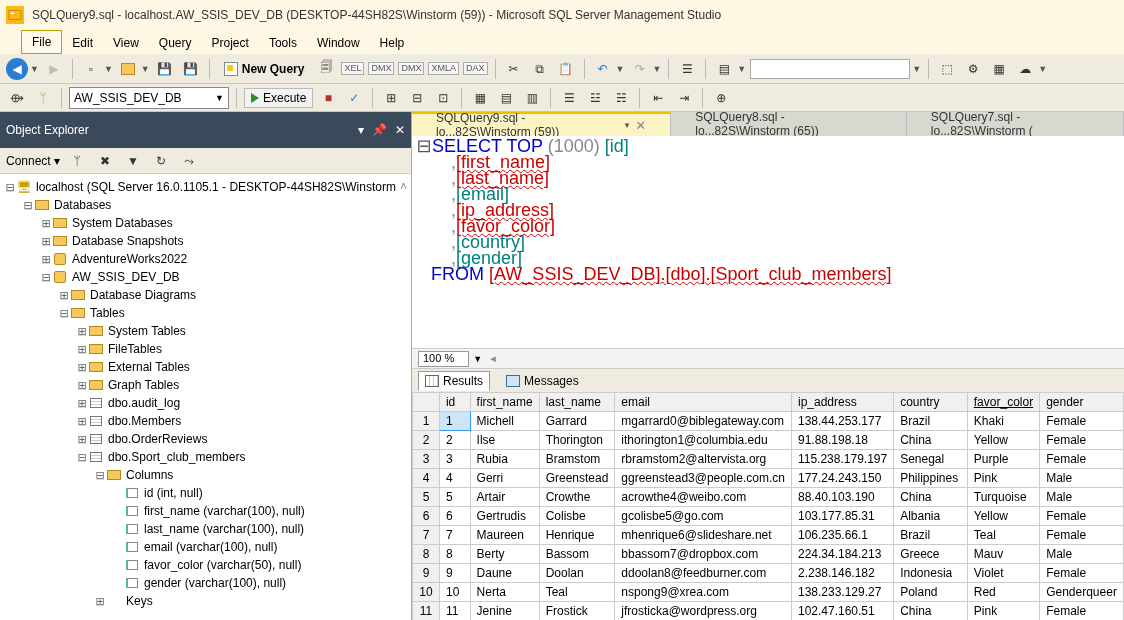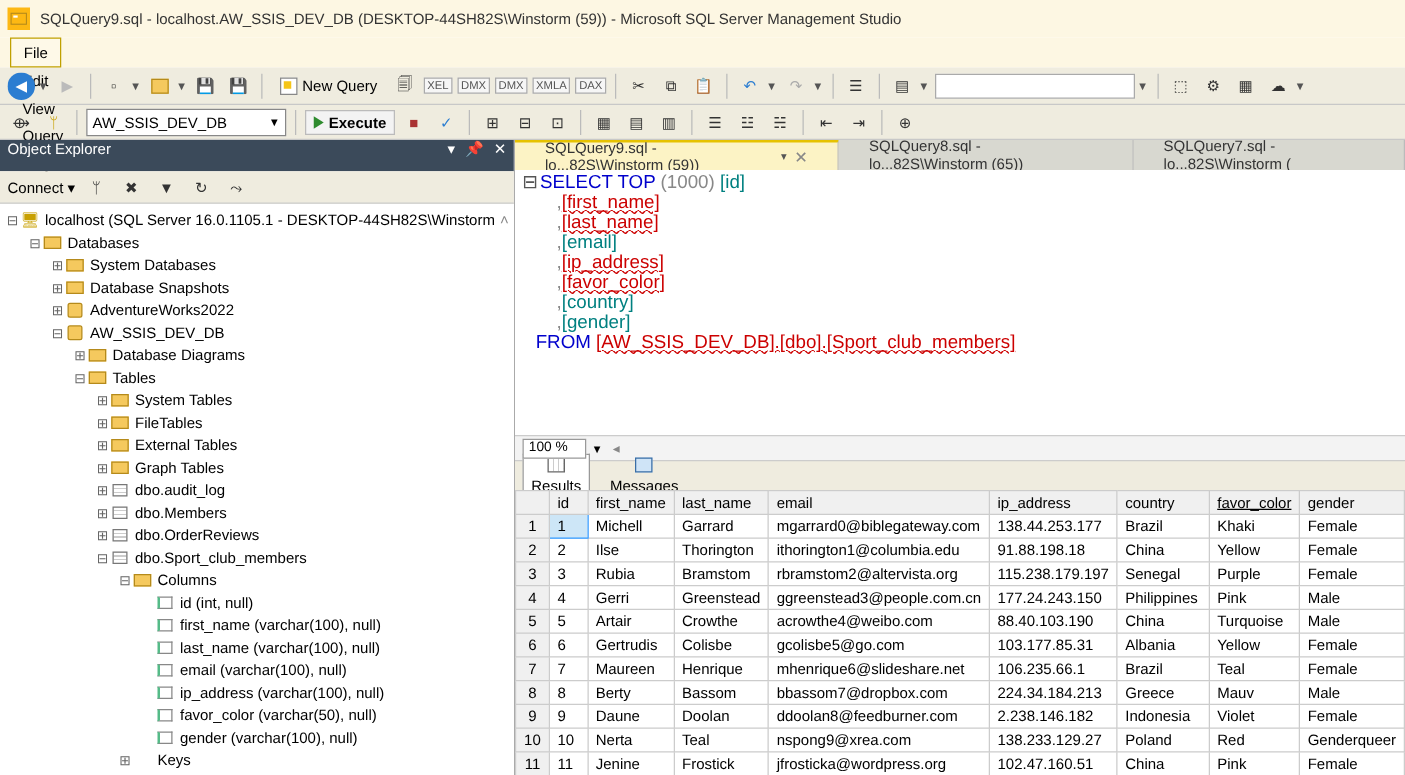--- a/index.html
+++ b/index.html
@@ -1,65 +1,65 @@
 <!DOCTYPE html>
 <html><head>
 <meta charset="utf-8">
 <style>
 * { box-sizing: border-box; margin: 0; padding: 0; font-family: 'Segoe UI', Tahoma, sans-serif; }
 body { font-size: 12px; background: #fff; overflow: hidden; width: 1124px; height: 620px; }
 .titlebar { height: 30px; background: #fdf7e3; display: flex; align-items: center; padding: 0 6px; font-size: 12px; color: #333; }
 .titlebar .app-icon { width: 18px; height: 18px; margin-right: 8px; background: #fdb813; display: inline-flex; align-items: center; justify-content: center; }
 .titlebar .app-icon svg { width: 14px; height: 14px; }
-.menubar { height: 24px; background: #fdf7e3; display: flex; align-items: flex-start; padding: 0 8px; flex-direction: column; }
+.menubar { height: 24px; background: #fdf7e3; display: flex; align-items: flex-end; padding: 0 21px; }
 .menubar .menuitem { padding: 4px 10px; cursor: pointer; }
 .menubar .menuitem.file { border: 1px solid #c0a000; background: #fef9e8; }
 .toolbar { height: 30px; background: #efecdf; border-bottom: 1px solid #c8c8c8; display: flex; align-items: center; padding: 2px 6px; gap: 4px; }
 .toolbar2 { height: 28px; background: #efecdf; border-bottom: 1px solid #c8c8c8; display: flex; align-items: center; padding: 2px 6px; gap: 4px; }
 .tbtn { width: 22px; height: 22px; display: inline-flex; align-items: center; justify-content: center; border: 1px solid transparent; color: #333; }
 .tsep { width: 1px; height: 20px; background: #bbb; margin: 0 3px; }
 .tdrop { font-size: 9px; color: #555; margin-left: -2px; }
-.new-query-btn { display: inline-flex; align-items: flex-end; gap: 4px; padding: 2px 6px; border: 1px solid transparent; }
+.new-query-btn { display: inline-flex; align-items: flex-end; gap: 4px; padding: 2px 6px; border: 1px solid transparent; font-weight: bold; }
 .new-query-btn .sq { width: 14px; height: 14px; border: 1px solid #888; background: #fff; position: relative; }
 .new-query-btn .sq::after { content: ''; position: absolute; left: 2px; top: 2px; width: 6px; height: 6px; background: #f5c518; }
 .small-label { font-size: 9px; color: #555; border: 1px solid #aaa; padding: 1px 2px; background: #f6f6f6; line-height: 1; text-align: center; }
 .tb-input { height: 20px; width: 160px; border: 1px solid #aaa; background: #fff; padding: 0 4px; }
 .db-combo { height: 22px; width: 160px; border: 1px solid #888; background: #fff; display: flex; align-items: center; padding: 0 4px; justify-content: space-between; }
-.execute-btn { display: inline-flex; align-items: center; gap: 4px; padding: 2px 6px; border: 1px solid #bbb; background: #f3f3f3; font-weight: bold; }
+.execute-btn { display: inline-flex; align-items: center; gap: 4px; padding: 2px 6px; border: 1px solid #bbb; background: #f3f3f3; }
 .play { width: 0; height: 0; border-left: 8px solid #2e8b2e; border-top: 5px solid transparent; border-bottom: 5px solid transparent; }
 .main { display: flex; height: calc(620px - 30px - 24px - 30px - 28px); }
 .panel-oe { width: 412px; display: flex; flex-direction: column; border-right: 1px solid #aaa; }
-.panel-oe-title { background: #3b4a5a; color: #fff; height: 25px; display: flex; justify-content: space-between; padding: 0 6px; }
+.panel-oe-title { background: #3b4a5a; color: #fff; height: 36px; display: flex; align-items: center; justify-content: space-between; padding: 0 6px; }
 .panel-oe-title .panel-ctrls { display: flex; gap: 8px; }
 .panel-oe-toolbar { height: 26px; background: #efecdf; border-bottom: 1px solid #ccc; display: flex; align-items: center; padding: 0 6px; gap: 6px; }
 .tree { flex: 1; overflow: auto; background: #fff; padding: 4px 0; }
 .tree-row { display: flex; align-items: center; height: 18px; padding-right: 4px; white-space: nowrap; }
 .tree-row .exp { width: 12px; text-align: center; color: #666; font-size: 11px; cursor: pointer; user-select: none; }
 .tree-row .ic { width: 16px; height: 14px; margin-right: 4px; display: inline-flex; align-items: center; justify-content: center; }
 .ic-folder { background: #f5c95e; border: 1px solid #b58a1b; width: 14px; height: 10px; }
 .ic-dbgold { width: 12px; height: 12px; border: 1px solid #b58a1b; border-radius: 2px; background: #f5c95e; }
 .ic-table { width: 12px; height: 10px; border: 1px solid #777; background: repeating-linear-gradient(#fff 0, #fff 2px, #ccc 2px, #ccc 3px); }
 .ic-col { width: 12px; height: 10px; border-left: 2px solid #5b8; border-top: 1px solid #888; border-bottom: 1px solid #888; border-right: 1px solid #888; background: #fff; }
 .panel-right { flex: 1; display: flex; flex-direction: column; overflow: hidden; }
 .doc-tabs { height: 24px; background: #efecdf; display: flex; align-items: flex-end; }
 .doc-tab { height: 24px; display: flex; align-items: center; padding: 0 24px; gap: 6px; border-right: 1px solid #bbb; background: #d8d8d0; color: #333; font-size: 12px; cursor: pointer; }
 .doc-tab.active { background: #fcf3c5; border-top: 2px solid #e6c200; }
 .doc-tab .close { font-size: 13px; color: #888; }
 .doc-tab .dd { font-size: 9px; color: #555; }
-.editor { background: #fff; padding: 2px 4px; font-family: Consolas, monospace; font-size: 15px; line-height: 16px; flex: 0 0 auto; overflow: hidden; height: 212px; }
+.editor { background: #fff; padding: 2px 4px; font-family: Consolas, monospace; font-size: 18px; line-height: 16px; flex: 0 0 auto; overflow: hidden; height: 212px; }
 .editor .line { white-space: pre; }
 .kw { color: #0000cc; }
 .gray { color: #888; }
 .brk { color: #008080; }
 .str-red { color: #c00; text-decoration: underline wavy #c00 0.5px; }
 .editor-gutter { color: #555; display: inline-block; width: 16px; text-align: center; }
 .zoom-bar { height: 20px; border-top: 1px solid #ccc; background: #f3f3f3; display: flex; align-items: center; padding: 0 6px; gap: 4px; font-size: 11px; }
 .zoom-select { border: 1px solid #999; padding: 0 14px 0 4px; height: 16px; background: #fff; position: relative; }
 .result-tabs { height: 24px; background: #efecdf; border-top: 1px solid #ccc; display: flex; align-items: center; padding: 2px 6px; gap: 10px; }
-.rtab { display: flex; align-items: center; gap: 4px; padding: 2px 6px; cursor: pointer; flex-direction: column; }
+.rtab { display: flex; align-items: center; gap: 4px; padding: 2px 6px; cursor: pointer; }
 .rtab.active { background: #fff; border: 1px solid #999; border-bottom-color: #fff; }
 .rtab .ric { width: 14px; height: 12px; }
 .ric-grid { border: 1px solid #666; background: repeating-linear-gradient(90deg,#fff 0,#fff 3px,#ccc 3px,#ccc 4px), repeating-linear-gradient(#fff 0,#fff 3px,#ccc 3px,#ccc 4px); }
 .ric-msg { border: 1px solid #3a6ea5; background: #cfe4f7; }
 .grid-wrap { flex: 1; overflow: auto; background: #fff; }
 table.grid { border-collapse: collapse; font-size: 12px; }
 table.grid th, table.grid td { border: 1px solid #ccc; padding: 2px 6px; text-align: left; height: 19px; white-space: nowrap; }
 table.grid th { background: #f0f0f0; font-weight: normal; }
 table.grid td.rowhdr { background: #f0f0f0; text-align: center; width: 28px; }
 table.grid td.sel { background: #cde6f7; border: 1px solid #3399ff; }
@@ -339,26 +339,20 @@
       <div class="tree-row" style="padding-left:124px">
           <span class="ic">
             <span class="ic-col"></span>
           </span>
           <span>email (varchar(100), null)</span>
         </div>
       <div class="tree-row" style="padding-left:124px">
           <span class="ic">
             <span class="ic-col"></span>
           </span>
-          <span>ip_address (varchar(100), null)</span>
-        </div>
-      <div class="tree-row" style="padding-left:124px">
-          <span class="ic">
-            <span class="ic-col"></span>
-          </span>
           <span>favor_color (varchar(50), null)</span>
         </div>
       <div class="tree-row" style="padding-left:124px">
           <span class="ic">
             <span class="ic-col"></span>
           </span>
           <span>gender (varchar(100), null)</span>
         </div>
       <div class="tree-row" style="padding-left:94px">
           <span class="exp">⊞</span>

